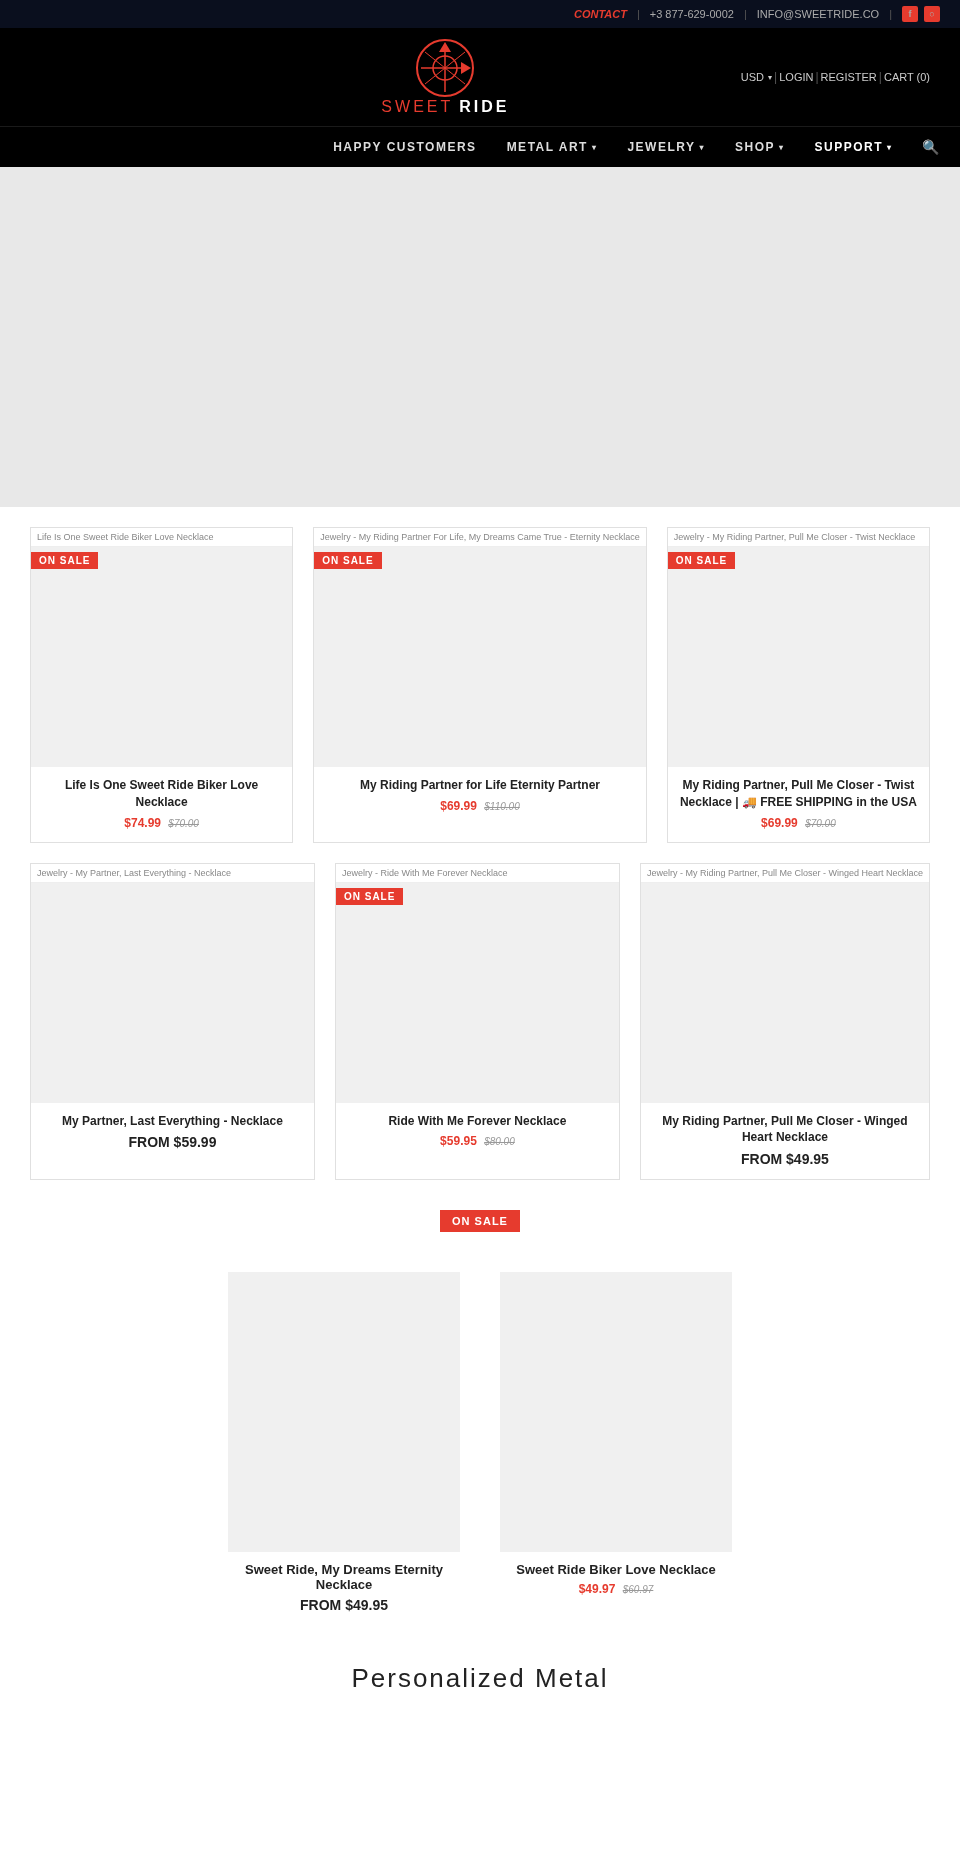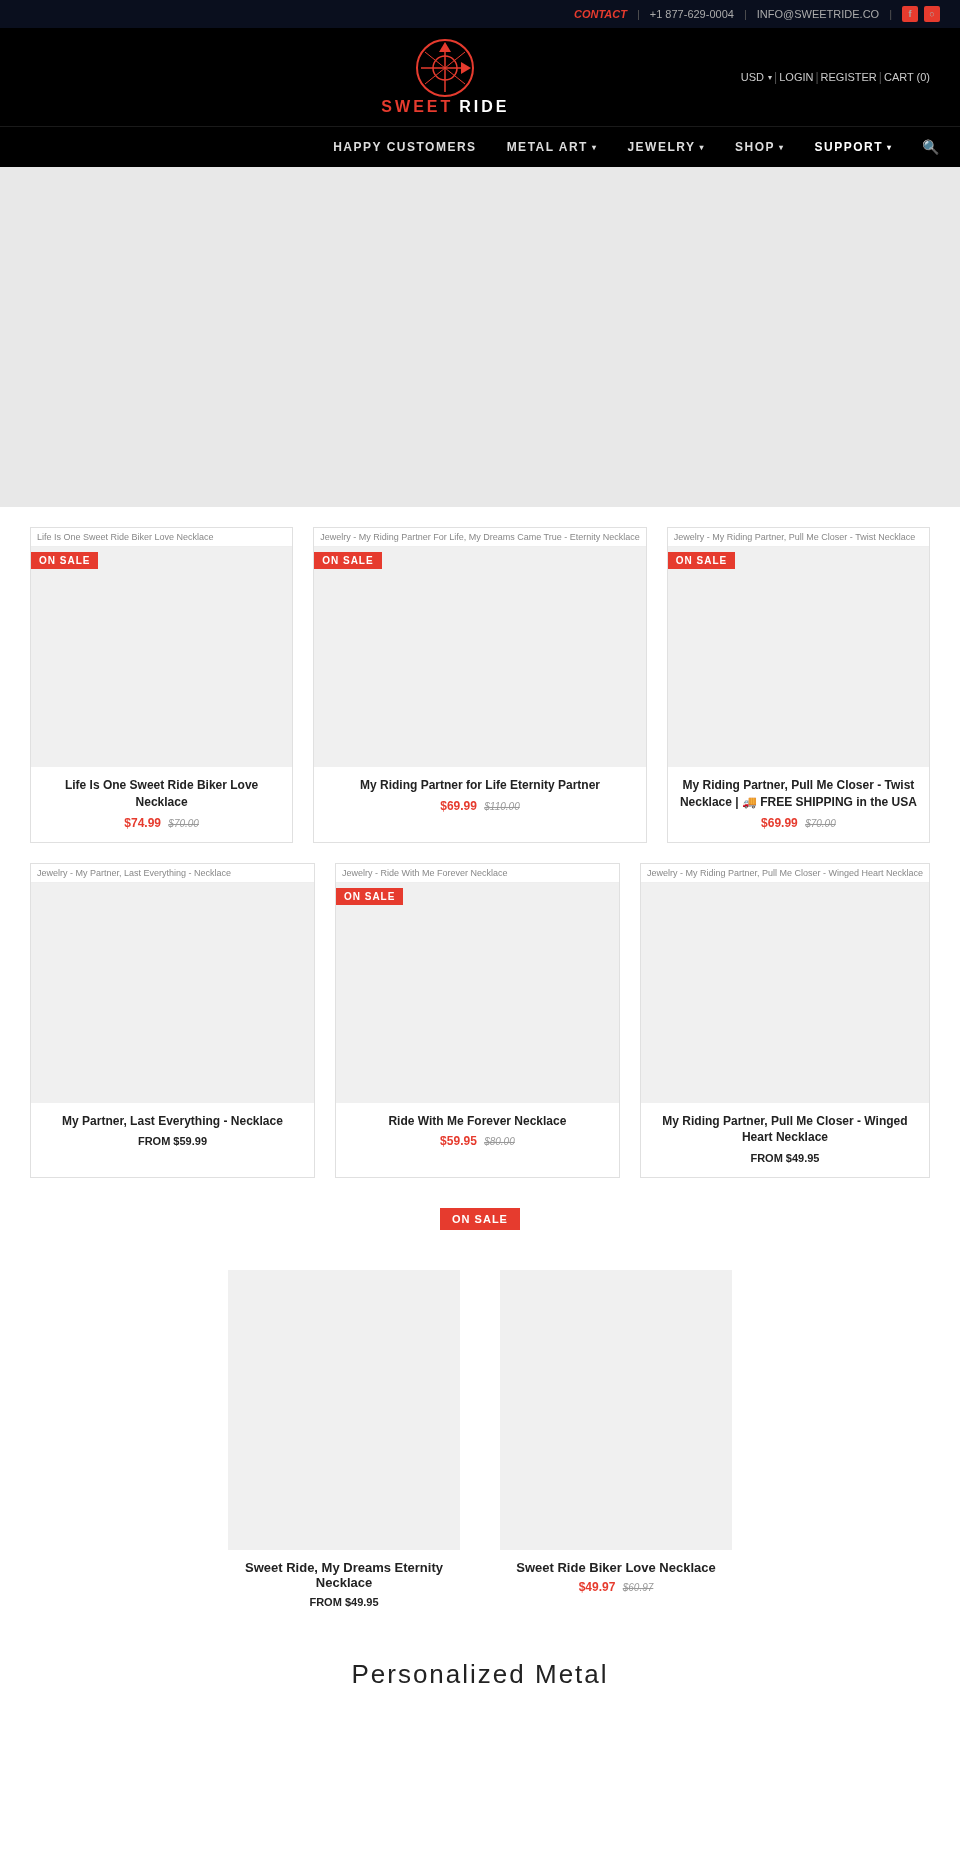--- a/index.html
+++ b/index.html
@@ -54,21 +54,21 @@
       display: flex;
       flex-direction: column;
       align-items: center;
       text-decoration: none;
     }
     .logo-icon {
       width: 60px;
       height: 60px;
       position: relative;
     }
-    .logo-text-sweet { color: #e63b2e; font-size: 16px; font-weight: 700; letter-spacing: 3px; text-transform: uppercase; }
+    .logo-text-sweet { color: #e63b2e; font-size: 16px; font-weight: 400; letter-spacing: 3px; text-transform: uppercase; }
     .logo-text-ride { color: #fff; font-size: 16px; font-weight: 900; letter-spacing: 3px; text-transform: uppercase; }
     .logo-words { display: flex; gap: 6px; }
 
     
     .nav {
       background: #000;
       display: flex;
       justify-content: flex-end;
       align-items: center;
       padding: 12px 20px;
@@ -149,21 +149,21 @@
       font-weight: 600;
       color: #222;
       margin-bottom: 5px;
       line-height: 1.4;
     }
     .product-price {
       font-size: 12px;
     }
     .price-sale { color: #e63b2e; font-weight: bold; }
     .price-original { color: #999; text-decoration: line-through; font-size: 10px; margin-left: 4px; font-style: italic; }
-    .price-from { color: #222; font-size: 11px; text-transform: uppercase; font-weight: bold; margin-top: 15px; }
+    .price-from { color: #222; font-size: 14px; text-transform: uppercase; font-weight: bold; margin-top: 15px; }
 
     
     .personalized-section {
       padding: 30px 30px 20px;
       text-align: center;
     }
     .personalized-title {
       font-size: 26px;
       font-weight: 400;
       letter-spacing: 2px;
@@ -212,21 +212,21 @@
       margin-bottom: 5px;
     }
     .big-product-price { font-size: 12px; }
   </style>
 </head>
 <body>
 
 <div class="top-bar">
   <a>CONTACT</a>
   <span class="sep">|</span>
-  <span>+1 877-629-0004</span>
+  <span>+3 877-629-0002</span>
   <span class="sep">|</span>
   <span>INFO@SWEETRIDE.CO</span>
   <span class="sep">|</span>
   <div class="social-icons">
     <span class="social-icon">f</span>
     <span class="social-icon">○</span>
   </div>
 </div>
 
 <div class="header">

